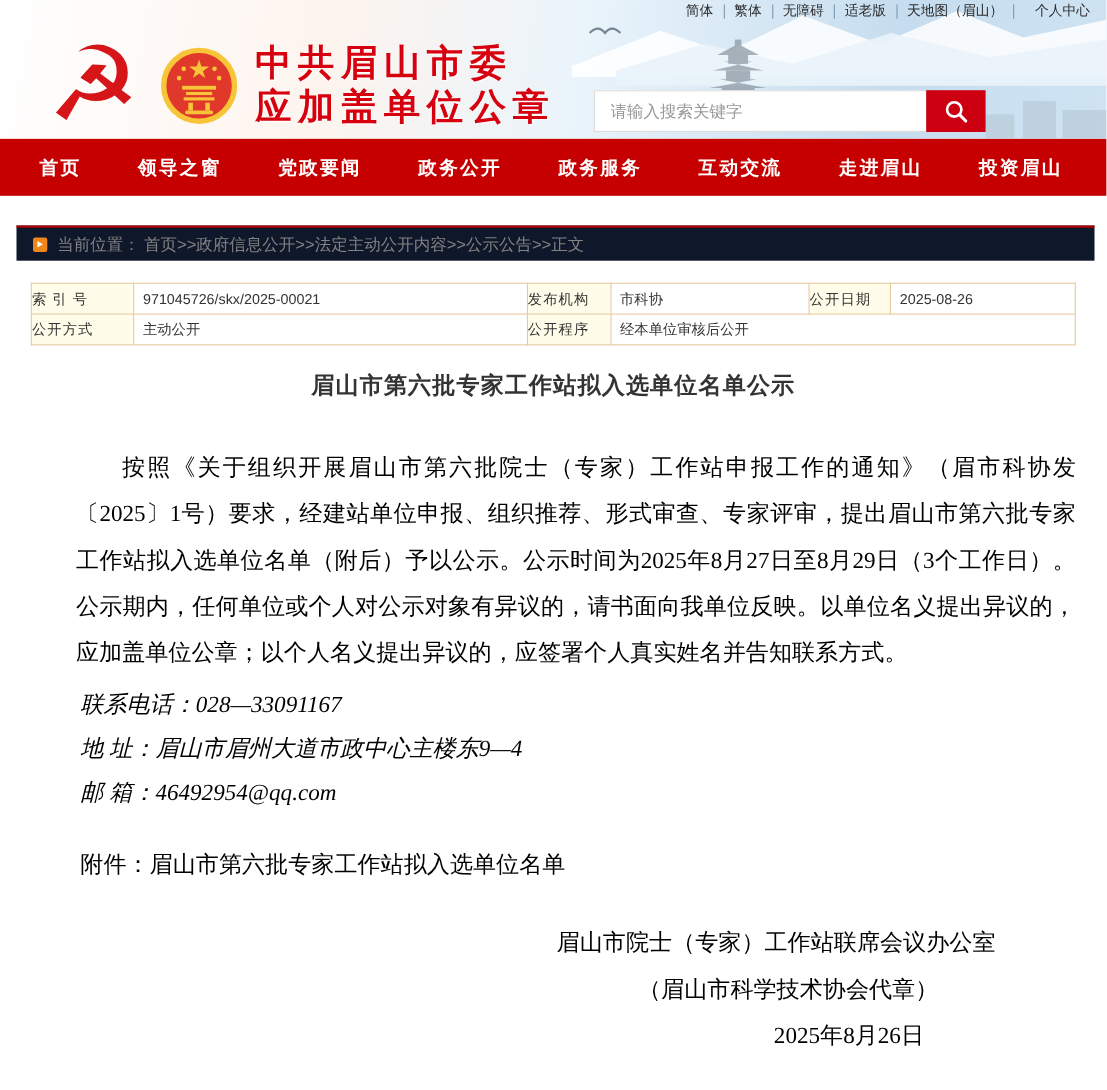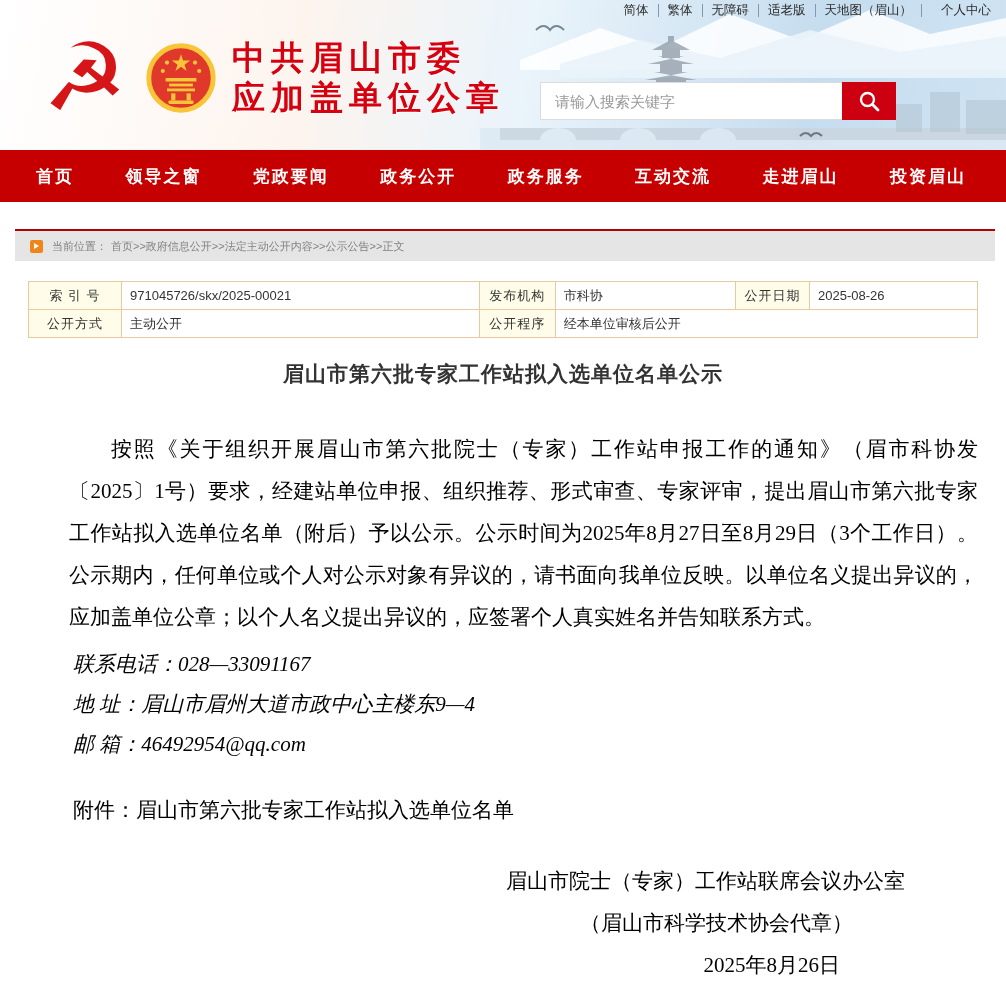--- a/index.html
+++ b/index.html
@@ -7,21 +7,21 @@
   body {
     width: 1006px;
     font-family: "Liberation Sans", "DejaVu Sans", sans-serif;
     color: #333;
   }
   a { text-decoration: none; color: inherit; cursor: pointer; }
 
   
   .banner {
     position: relative;
-    height: 150px;
+    height: 126px;
     overflow: hidden;
     background: linear-gradient(100deg, #ffffff 0%, #fdf4ee 30%, #eaf4fb 52%, #c6ddef 80%, #cfe3f2 100%);
   }
   .banner-decor { position: absolute; inset: 0; z-index: 1; pointer-events: none; }
   .topbar {
     position: absolute; top: 0; right: 6px; height: 20px;
     display: flex; align-items: center;
     font-size: 12.5px; color: #2b2b2b; z-index: 5;
   }
   .topbar .tlink { padding: 0 9px; border-right: 1px solid #7f99b0; line-height: 13px; }
@@ -67,23 +67,23 @@
     display: flex; align-items: center; justify-content: space-between;
     padding: 0 40px 0 36px;
   }
   .nav a {
     color: #fff; font-size: 17px; font-weight: bold; letter-spacing: 2px;
   }
 
   
   .crumbbar {
     margin: 27px 11px 0 15px; height: 32px;
-    background: #e5e5e5; border-top: 2px solid #b30000;
+    background: #0f172a; border-top: 2px solid #b30000;
     display: flex; align-items: center; padding-left: 15px;
-    font-size: 11px; color: #828282;
+    font-size: 15px; color: #828282;
   }
   .crumb-icon {
     width: 13px; height: 13px; background: #f08519; border-radius: 2px;
     margin-right: 9px; position: relative; display: inline-block;
   }
   .crumb-icon::after {
     content: ""; position: absolute; left: 4px; top: 3px;
     border-left: 5px solid #fff; border-top: 3.5px solid transparent; border-bottom: 3.5px solid transparent;
   }
   .crumb-trail { margin-left: 4px; }
@@ -92,21 +92,21 @@
   .content { padding: 0 28px; }
 
   table.info-table {
     width: 100%; border-collapse: collapse; margin-top: 20px; table-layout: fixed;
   }
   .info-table td {
     border: 1px solid #e9c9a1; height: 28px; font-size: 13px; color: #333;
     padding: 0 8px; background: #fff; overflow: hidden; white-space: nowrap;
   }
   .info-table td.lab {
-    background: #fffde9; text-align: center; padding: 0; letter-spacing: 1px;
+    background: #fffde9; padding: 0; letter-spacing: 1px;
   }
 
   .article-title {
     text-align: center; margin-top: 22px;
     font-family: "Liberation Serif", "DejaVu Serif", serif;
     font-weight: bold; font-size: 21px; color: #333; letter-spacing: 1px;
   }
   .article-body {
     font-family: "Liberation Serif", "DejaVu Serif", serif;
     font-size: 21px; color: #000;

